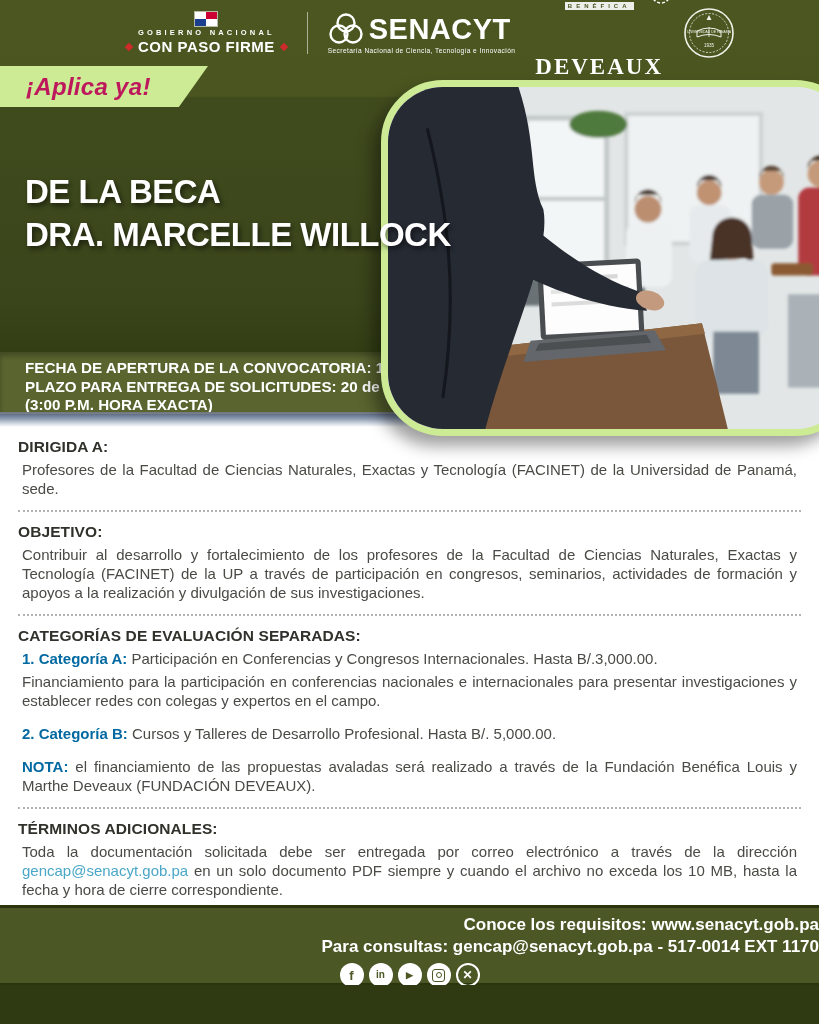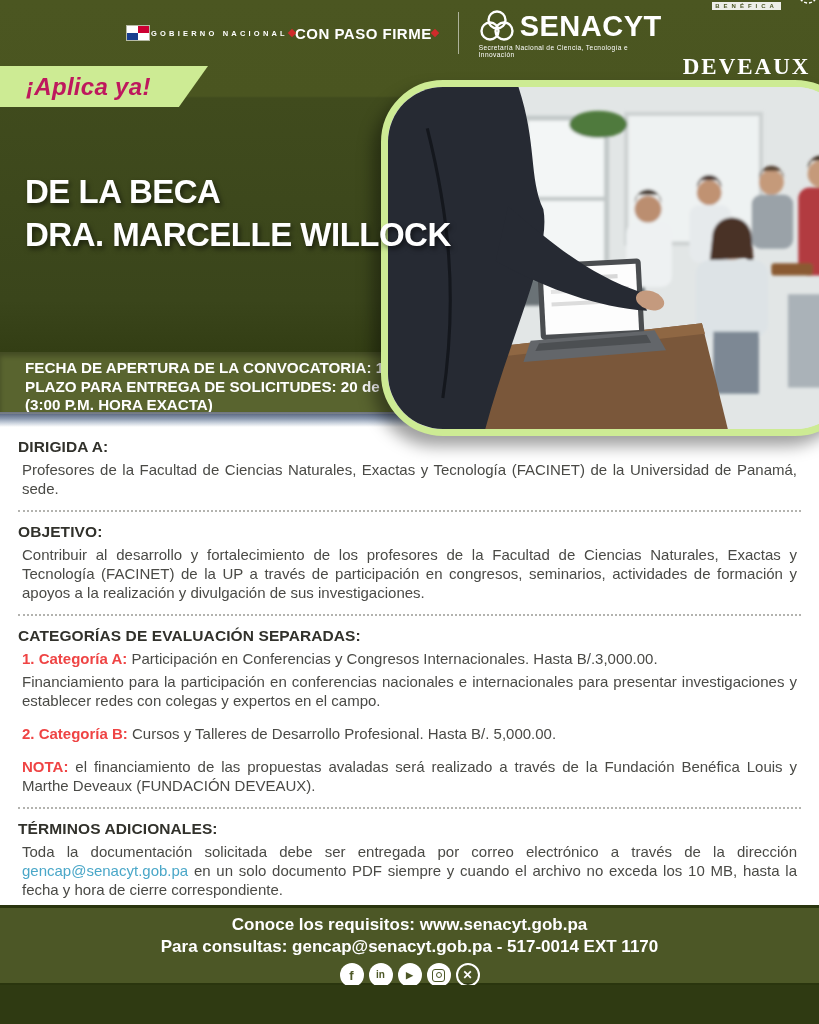--- a/index.html
+++ b/index.html
@@ -10,26 +10,26 @@
   }
   
   .hero{
     position:absolute;top:0;left:0;width:819px;height:412px;
     background:linear-gradient(180deg,#4b5621 0px,#4a5520 96px,#404b1d 98px,#3a451b 300px,#333e14 352px,#333e14 412px);
   }
   
   .brandbar{
     position:absolute;top:4px;left:126px;height:58px;display:flex;align-items:center;gap:20px;color:#fff;
   }
-  .gob{display:flex;align-items:center;gap:1px;}
+  .gob{display:flex;flex-direction:column;align-items:center;gap:1px;}
   .flag{width:22px;height:14px;display:grid;grid-template-columns:1fr 1fr;grid-template-rows:1fr 1fr;border:.5px solid rgba(255,255,255,.6);}
   .flag .q1{background:#fff;position:relative;} .flag .q2{background:#c03;}
   .flag .q3{background:#1a3f8f;} .flag .q4{background:#fff;}
   .gob-l1{font-size:7.5px;letter-spacing:3.2px;font-weight:bold;white-space:nowrap;}
-  .gob-l2{font-size:15px;font-weight:bold;letter-spacing:.5px;white-space:nowrap;display:flex;align-items:center;}
+  .gob-l2{font-size:15px;font-weight:bold;letter-spacing:.5px;white-space:nowrap;display:flex;align-items:center;gap:6px;}
   .reddot{width:6px;height:6px;background:#cf2b2b;transform:rotate(45deg);display:inline-block;}
   .vdiv{width:1px;height:42px;background:rgba(255,255,255,.55);}
   .senacyt{display:flex;flex-direction:column;align-items:flex-start;}
   .senacyt-row{display:flex;align-items:center;gap:5px;}
   .senacyt-name{font-size:29px;font-weight:bold;letter-spacing:.5px;line-height:28px;}
   .senacyt-tag{font-size:6.6px;letter-spacing:.4px;margin-top:1px;}
   .deveaux{display:flex;flex-direction:column;align-items:center;line-height:1;position:relative;font-family:"Liberation Serif",serif;}
   .dev-l1{font-size:13px;letter-spacing:4px;font-weight:bold;}
   .dev-l2{font-size:6px;letter-spacing:4px;background:rgba(255,255,255,.9);color:#4a5522;padding:1px 3px;margin:1px 0;font-family:"Liberation Sans",sans-serif;font-weight:bold;}
   .dev-l3{font-size:23px;letter-spacing:2px;font-weight:bold;margin-top:44px;}
@@ -61,29 +61,29 @@
   .photo{
     position:absolute;top:80px;right:-38px;width:462px;height:342px;z-index:2;
     border:7px solid #cdeb94;border-radius:62px;overflow:hidden;background:#e2e6e6;
     box-shadow:-8px 10px 16px rgba(0,0,0,.38);
   }
   .photo svg{display:block;width:100%;height:100%;}
   
   .content{position:absolute;top:427px;left:0;right:0;height:478px;background:#fff;padding:10px 18px 0;box-sizing:border-box;}
   .content h3{margin:1px 0 2px;font-size:15.5px;font-weight:bold;color:#31312b;letter-spacing:.1px;}
   .content p{margin:4px;font-size:15px;line-height:19px;color:#4a4a46;text-align:justify;}
-  .content b{color:#ef4444;}
+  .content b{color:#0369a1;}
   .gap{height:6px;}
   .sep{border:none;border-top:2px dotted #b3b3af;margin:12px 0 11px;}
   .email{color:#4aa7c8;}
   
   .footer{
     position:absolute;left:0;bottom:39px;width:100%;height:80px;background:#4c5726;
     border-top:3px solid #2a350e;border-bottom:2px solid #2a350e;box-sizing:border-box;
-    text-align:center;color:#fff;padding-top:6px;
+    text-align:right;color:#fff;padding-top:6px;
   }
   .footer .f1,.footer .f2{font-weight:bold;font-size:17px;line-height:22px;}
   .socials{display:flex;justify-content:center;gap:5px;margin-top:5px;}
   .social{
     width:24px;height:24px;border-radius:50%;background:#fff;color:#4c5726;
     display:inline-flex;align-items:center;justify-content:center;
     font-weight:bold;font-size:13px;line-height:1;box-sizing:border-box;
   }
   .social.yt{font-size:9px;}
   .social.li{font-size:10px;}

